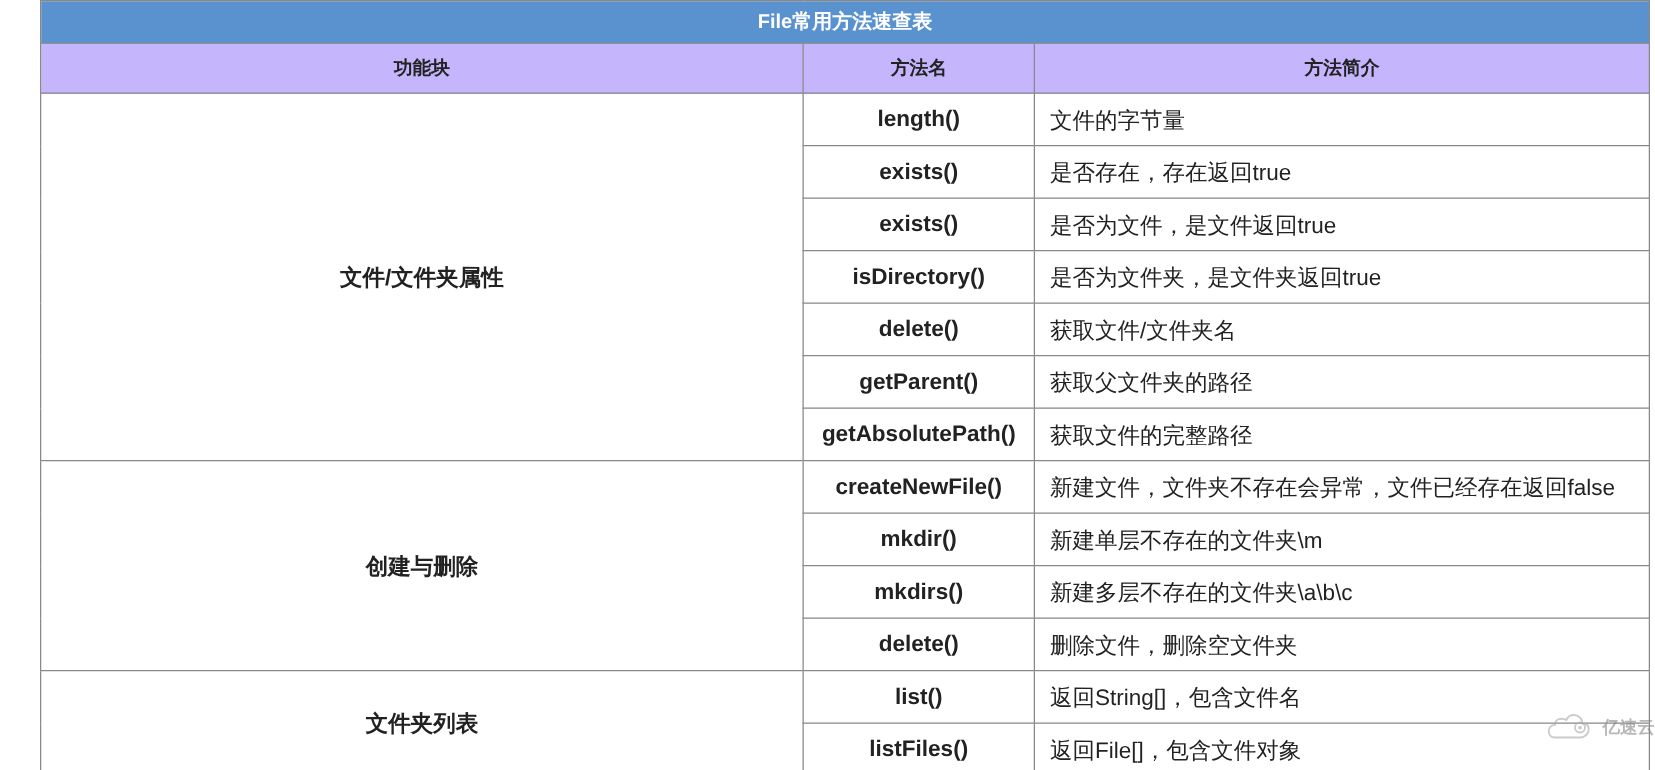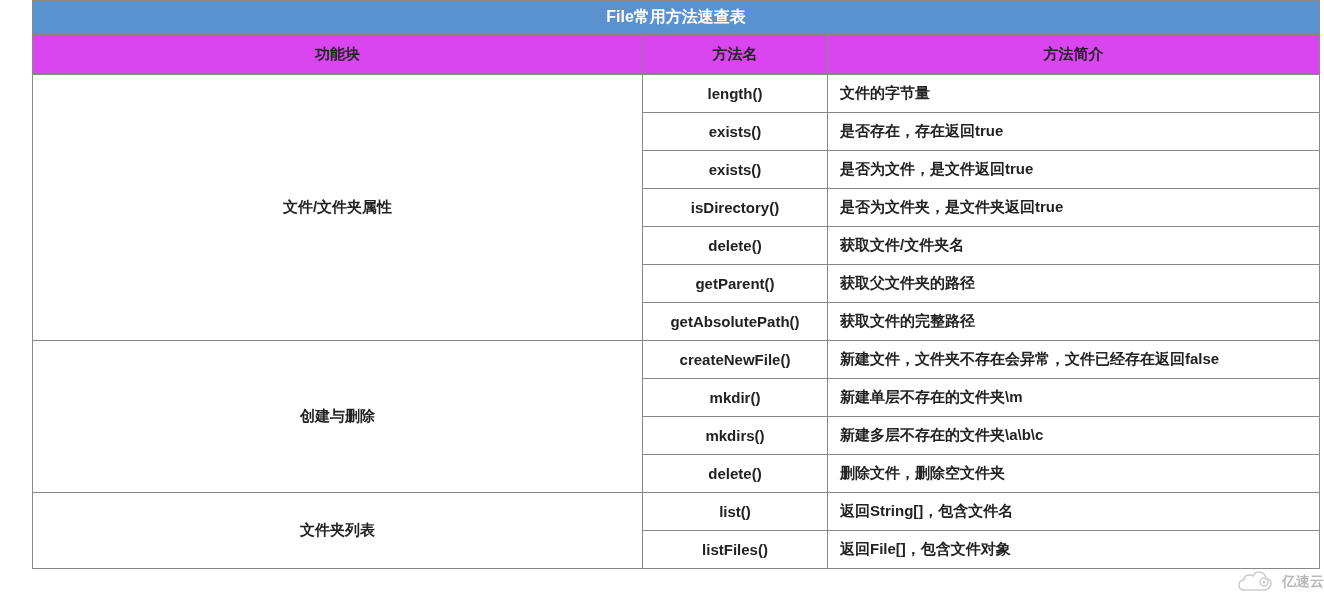--- a/index.html
+++ b/index.html
@@ -19,32 +19,32 @@
       margin-left: 32px;
     }
     table {
       border-collapse: collapse;
       width: 1288px;
       margin: 0;
     }
     td, th {
       border: 1px solid #888;
       padding: 8px 12px;
-      font-size: 15px;
+      font-size: 18px;
     }
     .title-row {
       background: #5a92d0;
       color: #ffffff;
       text-align: center;
       font-weight: bold;
       font-size: 16px;
       padding: 6px;
     }
     .header-row td {
-      background: #d946ef;
+      background: #c4b5fd;
       text-align: center;
       font-weight: bold;
       font-size: 15px;
       color: #222;
       padding: 10px;
     }
     .col-group {
       text-align: center;
       font-weight: bold;
       color: #222;
@@ -53,21 +53,21 @@
     }
     .col-method {
       text-align: center;
       font-weight: bold;
       color: #222;
       width: 185px;
       padding: 10px;
     }
     .col-desc {
       text-align: left;
-      font-weight: bold;
+      font-weight: normal;
       color: #222;
       padding-left: 12px;
     }
     .watermark {
       position: absolute;
       right: 0;
       bottom: 21px;
       display: flex;
       align-items: center;
       gap: 6px;

